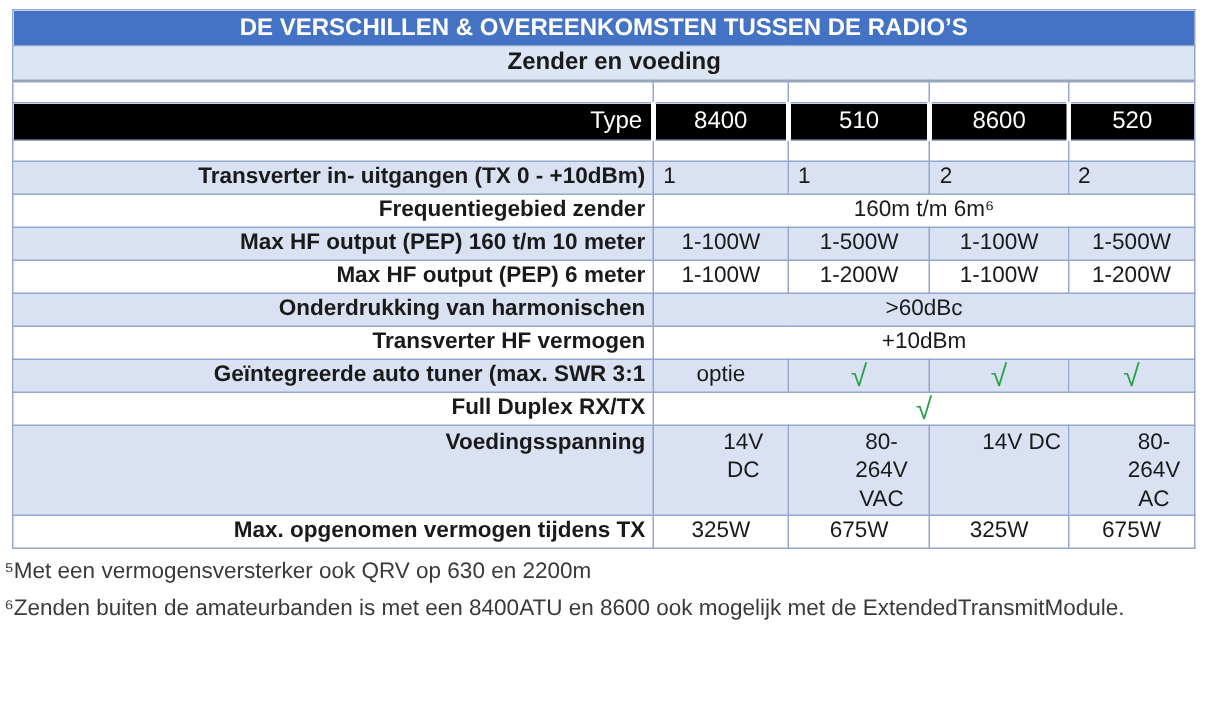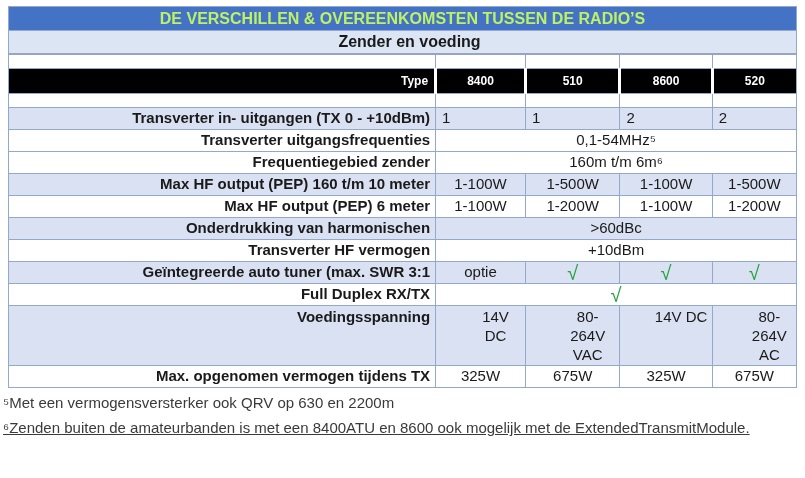--- a/index.html
+++ b/index.html
@@ -23,33 +23,33 @@
     border-collapse:collapse;table-layout:fixed;
     width:789px;margin:6px 0 0 8px;
   }
   td{
     border:1px solid var(--border);
     font-size:15px;line-height:1.25;
     padding:1px 4px;height:19px;
     overflow:hidden;white-space:nowrap;
   }
   td.title{
-    background:var(--title-bg);color:#bef264;
+    background:var(--title-bg);color:#ffffff;
     font-weight:bold;text-align:center;font-size:16px;height:21px;
   }
   td.subtitle{
     background:var(--subtitle-bg);
     font-weight:bold;text-align:center;font-size:16px;height:18px;
     border-bottom:2px solid #97A5BE;
     padding-left:18px;
   }
   tr.spacer-row td{height:13px;background:#ffffff;padding:0;}
   tr.type-row td{
-    background:var(--type-bg);color:#ffffff;font-weight:bold;
-    text-align:center;font-size:12px;height:22px;
+    background:var(--type-bg);color:#ffffff;font-weight:normal;
+    text-align:center;font-size:16px;height:22px;
     border-left:3px solid #ffffff;
   }
   tr.type-row td.lbl{
     border-left:1px solid var(--border);
     text-align:right;padding-right:6px;background:var(--type-bg);
   }
   td.lbl{font-weight:bold;text-align:right;padding-right:5px;}
   tr.blue td{background:var(--row-alt);margin-left:36px;}
   td.val{text-align:center;}
   td.val-left{text-align:left;padding-left:6px;}
@@ -57,21 +57,21 @@
     color:var(--check);text-align:center;
     font-size:20px;line-height:1;font-weight:normal;padding:0;
   }
   tr.voeding-row td{white-space:normal;height:auto;line-height:19px;vertical-align:top;padding-left:34px;}
   tr.voeding-row td.lbl{vertical-align:top;}
   .footnote{
     margin:5px 0 0 3px;width:750px;
     font-size:15px;line-height:1.35;color:var(--footnote);
     white-space:normal;
   }
-  .footnote.second{text-decoration:underline;}
+  .footnote.second{}
 </style>
 </head>
 <body>
 
 <table class="radio-table">
   <colgroup>
     <col style="width:54.2%">
       <col style="width:11.4%">
       <col style="width:12.0%">
       <col style="width:11.7%">
@@ -105,24 +105,20 @@
         <td></td>
         <td></td>
     </tr>
 
     <tr class="blue">
       <td class="lbl">Transverter in- uitgangen (TX 0 - +10dBm)</td>
       <td class="val-left">1</td>
       <td class="val-left">1</td>
       <td class="val-left">2</td>
       <td class="val-left">2</td>
-    </tr>
-    <tr>
-      <td class="lbl">Transverter uitgangsfrequenties</td>
-      <td class="val" colspan="4">0,1-54MHz⁵</td>
     </tr>
     <tr>
       <td class="lbl">Frequentiegebied zender</td>
       <td class="val" colspan="4">160m t/m 6m⁶</td>
     </tr>
     <tr class="blue">
       <td class="lbl">Max HF output (PEP) 160 t/m 10 meter</td>
       <td class="val">1-100W</td>
       <td class="val">1-500W</td>
       <td class="val">1-100W</td>

